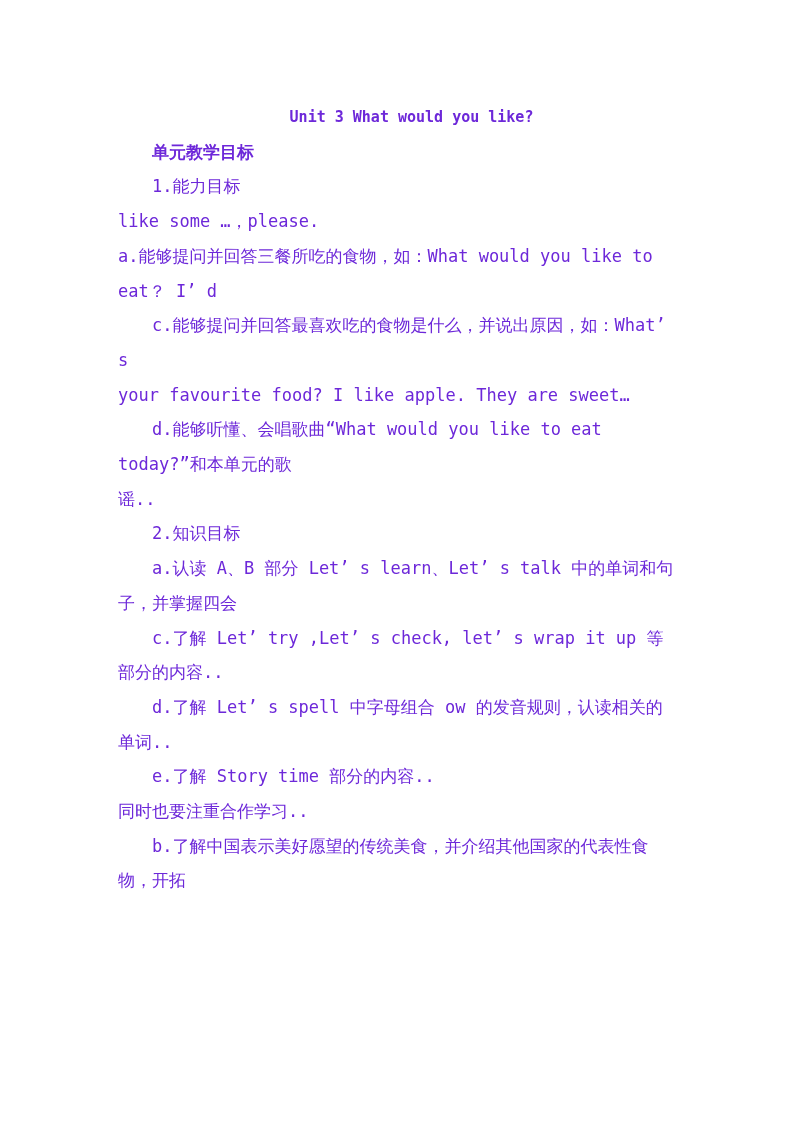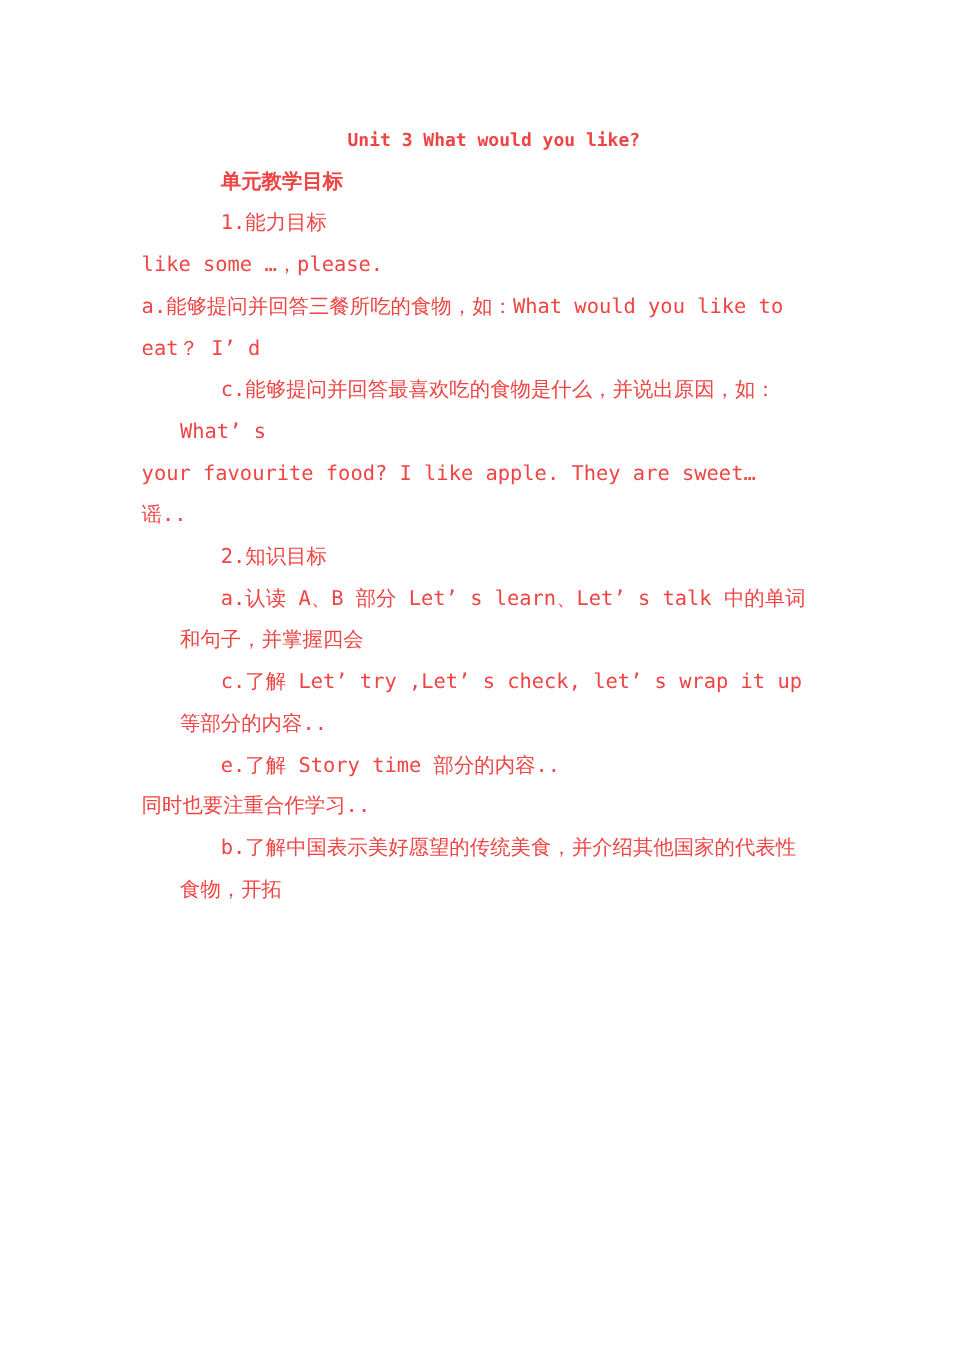--- a/index.html
+++ b/index.html
@@ -7,37 +7,36 @@
     padding: 0;
     background: #ffffff;
   }
   .page {
     position: relative;
     width: 794px;
     height: 1123px;
     background: #ffffff;
     overflow: hidden;
     font-family: "DejaVu Sans Mono", "Liberation Mono", monospace;
-    color: #ef4444;
+    color: #6d28d9;
   }
   .doc {
     position: absolute;
     left: 118px;
     top: 100px;
     width: 557px;
     font-size: 17px;
     line-height: 34.7px;
   }
   .line {
     white-space: pre-wrap;
     font-weight: 400;
   }
   .indent {
     text-indent: 2em;
-    margin-left: 32px;
   }
   .center {
     text-align: center;
     text-indent: 2em;
   }
   .title {
     font-weight: 700;
     font-size: 15px;
     letter-spacing: 0;
   }
@@ -50,22 +49,24 @@
 
 <div class="page">
   <div class="doc">
     <div class="line center title">Unit 3 What would you like?</div>
     <div class="line indent bold">单元教学目标</div>
     <div class="line indent">1.能力目标</div>
     <div class="line">like some …，please.</div>
     <div class="line">a.能够提问并回答三餐所吃的食物，如：What would you like to eat？ I’ d</div>
     <div class="line indent">c.能够提问并回答最喜欢吃的食物是什么，并说出原因，如：What’ s</div>
     <div class="line">your favourite food? I like apple. They are sweet…</div>
+    <div class="line indent">d.能够听懂、会唱歌曲“What would you like to eat today?”和本单元的歌</div>
     <div class="line">谣..</div>
     <div class="line indent">2.知识目标</div>
     <div class="line indent">a.认读 A、B 部分 Let’ s learn、Let’ s talk 中的单词和句子，并掌握四会</div>
     <div class="line indent">c.了解 Let’ try ,Let’ s check, let’ s wrap it up 等部分的内容..</div>
+    <div class="line indent">d.了解 Let’ s spell 中字母组合 ow 的发音规则，认读相关的单词..</div>
     <div class="line indent">e.了解 Story time 部分的内容..</div>
     <div class="line">同时也要注重合作学习..</div>
     <div class="line indent">b.了解中国表示美好愿望的传统美食，并介绍其他国家的代表性食物，开拓</div>
 
   </div>
 </div>
 
 </body></html>

